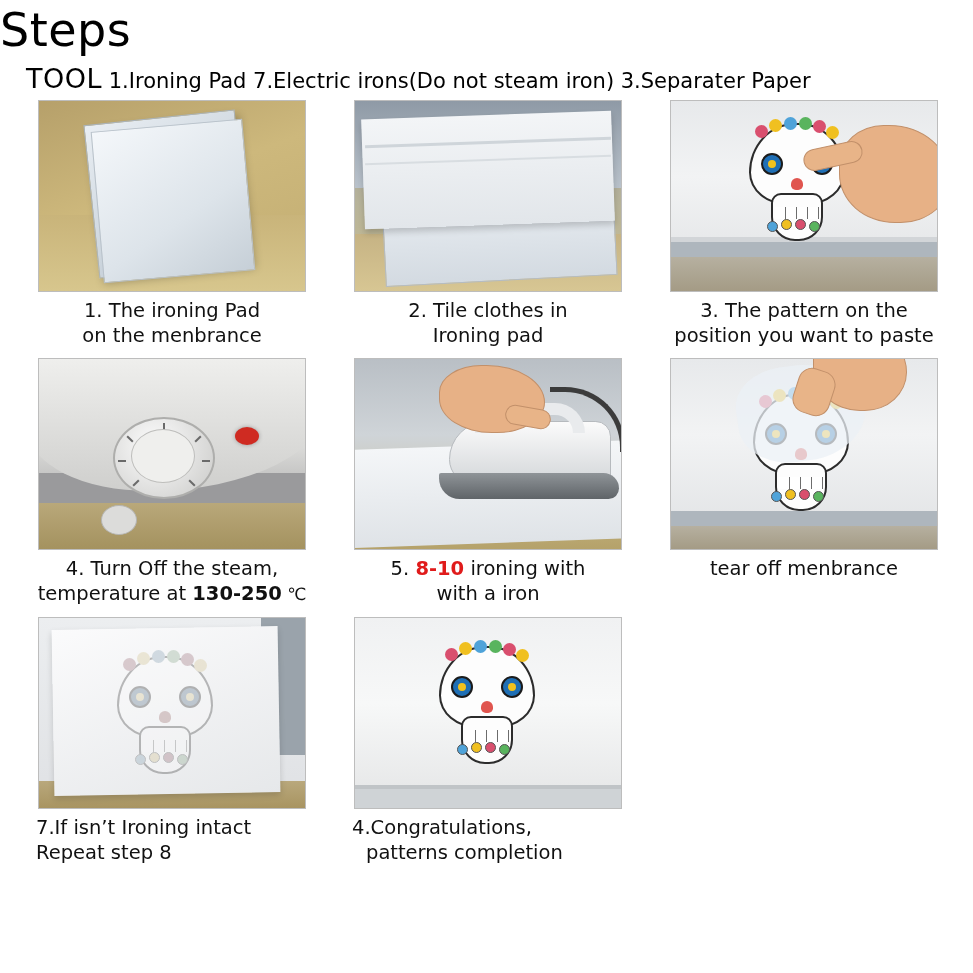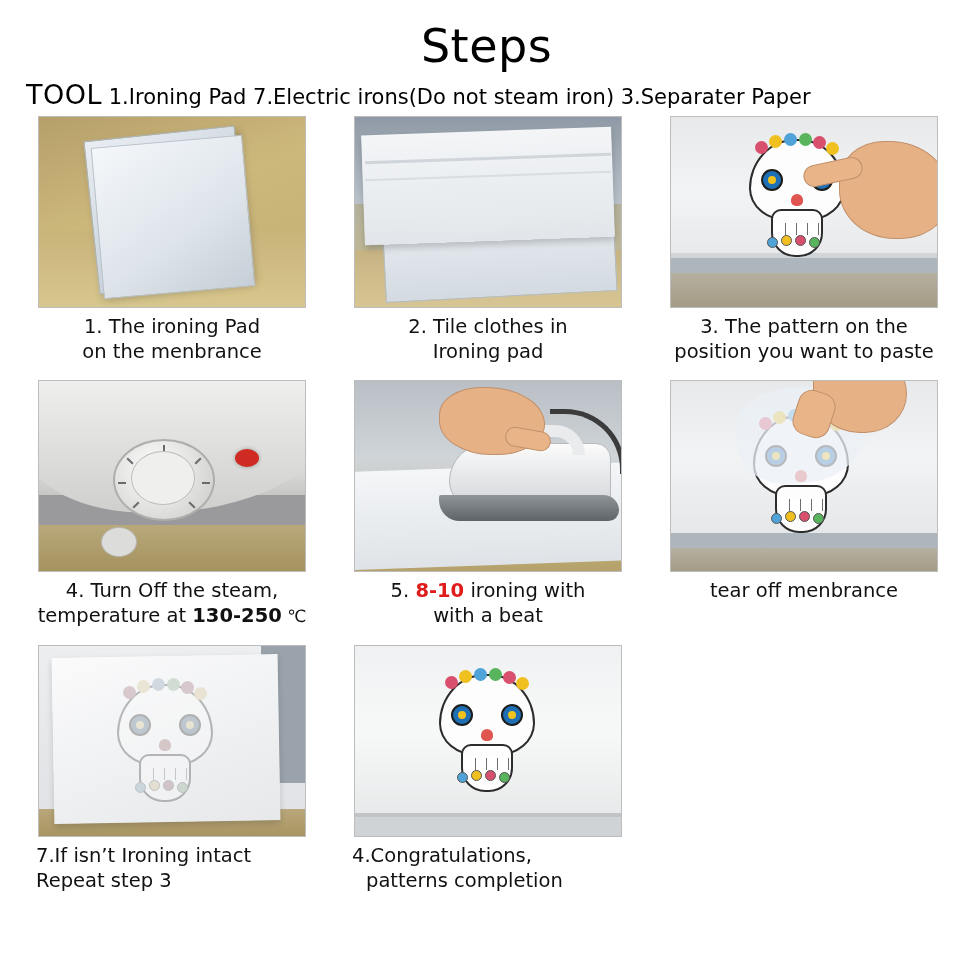--- a/index.html
+++ b/index.html
@@ -14,26 +14,26 @@
     color: #111111;
     overflow: hidden;
   }
   .page {
     position: relative;
     width: 973px;
     height: 973px;
     box-sizing: border-box;
   }
   .title {
-    text-align: center;
+    text-align: left;
     font-size: 46px;
     line-height: 56px;
     font-weight: 400;
     letter-spacing: 0.5px;
-    padding-top: 18px;
+    padding-top: 2px;
     color: #000;
   }
   .tool-line {
     padding: 8px 26px 6px 26px;
     font-size: 21px;
     line-height: 26px;
     white-space: nowrap;
     color: #000;
   }
   .tool-word {
@@ -42,21 +42,21 @@
   }
   .grid {
     display: grid;
     grid-template-columns: 316px 316px 316px;
     column-gap: 0px;
     padding: 0 14px;
   }
   .cell {
     width: 316px;
     box-sizing: border-box;
-    padding: 0 8px 12px 8px;
+    padding: 0 8px 6px 8px;
   }
   .cell.empty { visibility: hidden; }
   .photo {
     position: relative;
     width: 268px;
     height: 192px;
     margin: 0 auto;
     overflow: hidden;
     border: 1px solid #bdbdbd;
     box-sizing: border-box;
@@ -312,21 +312,21 @@
         <div class="layer p5-iron-body"></div>
         <div class="layer p5-handle"></div>
         <div class="layer p5-iron-plate"></div>
         <div class="hand" style="left:84px; top:6px; width:104px; height:66px;"></div>
         <div class="finger" style="left:150px; top:48px; width:44px; height:18px; transform:rotate(10deg);"></div>
       </div>
       <div class="caption">
         <div>
           <span>5. </span><span class="bold red">8-10</span><span> ironing with</span>
         </div>
-        <div>with a beat</div>
+        <div>with a iron</div>
       </div>
     </div>
 
     <div class="cell">
       <div class="photo">
         <div class="layer cl-bg"></div>
         <div class="layer cl-desk" style="height:12%;"></div>
         <div class="layer cl-blue" style="bottom:12%; height:8%;"></div>
         <div class="skull" style="left:82px; top:34px;">
           <div class="sk-head"></div>
@@ -393,21 +393,21 @@
           <div class="sk-dots">
             <div class="dot" style="left:0; top:2px; background:#4fa3d9;"></div>
             <div class="dot" style="left:14px; top:0; background:#f0c020;"></div>
             <div class="dot" style="left:28px; top:0; background:#d94f6e;"></div>
             <div class="dot" style="left:42px; top:2px; background:#59b45e;"></div>
           </div>
         </div>
       </div>
       <div class="caption cap-left">
         <div>7.If isn’t Ironing  intact</div>
-        <div>Repeat step 3</div>
+        <div>Repeat step 8</div>
       </div>
     </div>
 
     <div class="cell">
       <div class="photo">
         <div class="layer cl-bg" style="background:linear-gradient(180deg,#f0f1f2 0%, #f7f8f8 45%, #e4e5e6 100%);"></div>
         <div class="layer" style="left:0; bottom:0; width:100%; height:10%; background:#cfd3d6;"></div>
         <div class="layer" style="left:0; bottom:10%; width:100%; height:4px; background:#c0c4c7;"></div>
         <div class="skull" style="left:84px; top:28px;">
           <div class="sk-head"></div>

